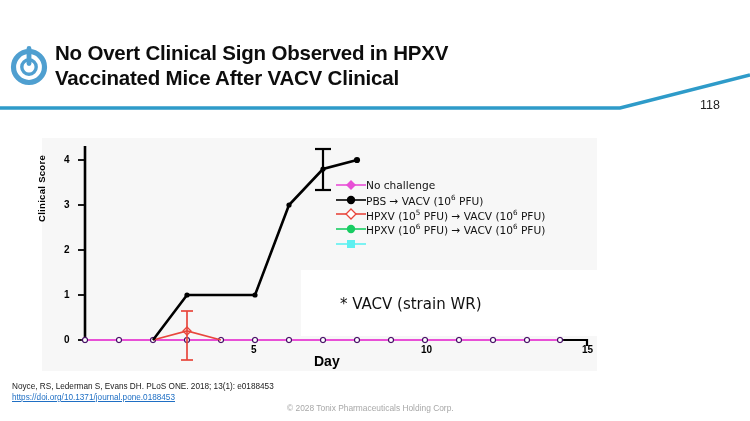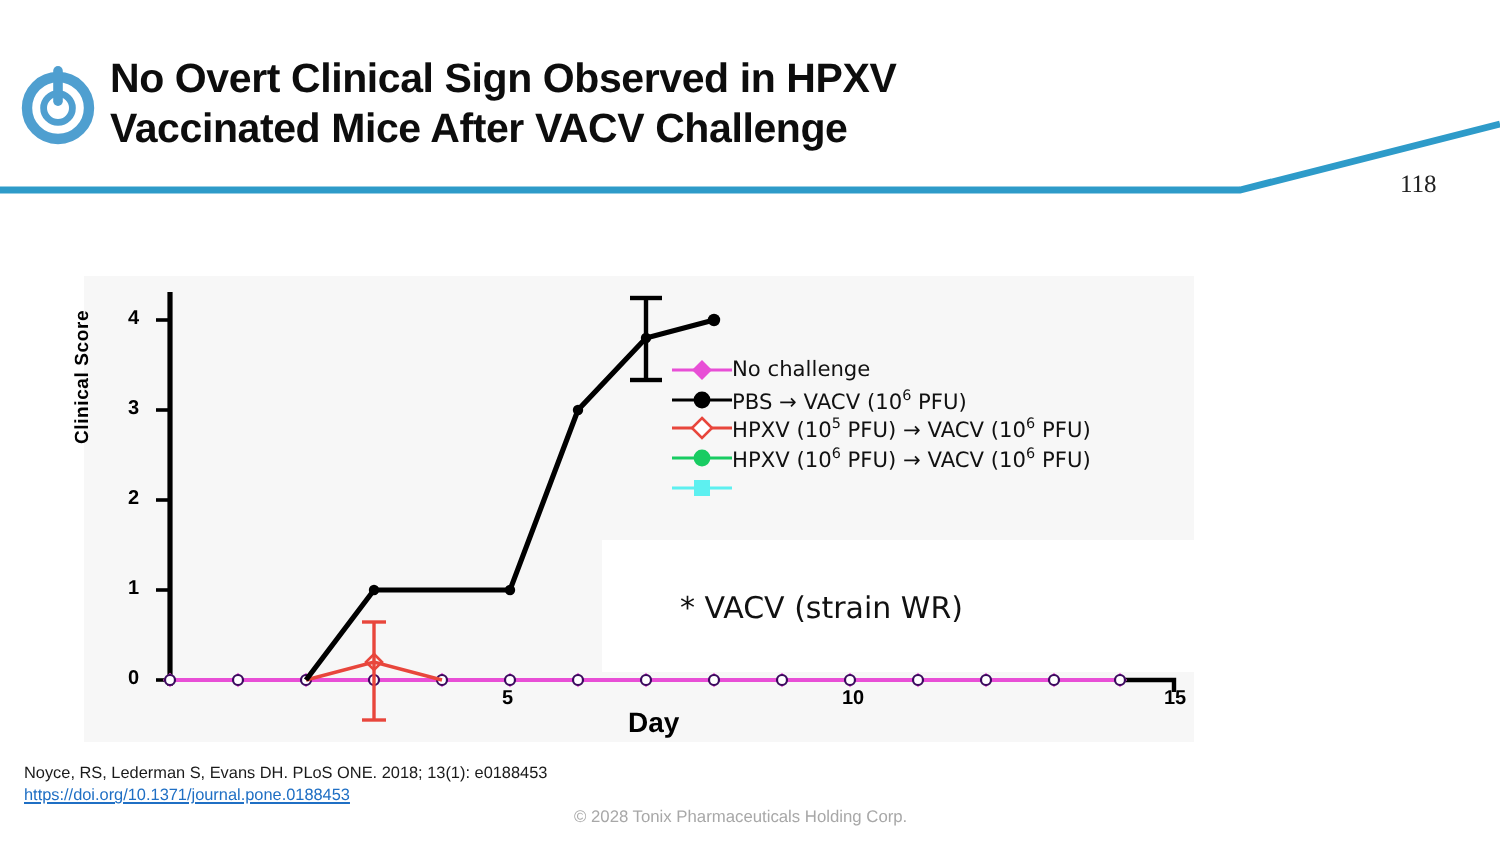--- a/index.html
+++ b/index.html
@@ -3,35 +3,35 @@
 <meta charset="utf-8">
 <style>
   html,body{margin:0;padding:0;}
   body{
     width:750px;height:421px;background:#ffffff;
     font-family:"Liberation Sans",sans-serif;
     overflow:hidden;position:relative;
   }
 
   
-  #header{position:absolute;left:0;top:0;width:604px;height:96px;}
+  #header{position:absolute;left:0;top:13px;width:604px;height:96px;}
 
   #logo{position:absolute;left:6px;top:28px;width:46px;height:46px;}
 
   #slide-title{
     position:absolute;left:55px;top:27px;width:520px;
     font-size:20.5px;font-weight:bold;color:#0d0d0d;
     line-height:25px;letter-spacing:-0.2px;
   }
 
   #header-rule{position:absolute;left:0;top:60px;width:750px;height:40px;}
 
   #page-number{
     position:absolute;left:700px;top:85px;
-    font-size:12.5px;color:#222;font-family:Liberation Serif, serif;
+    font-size:12.5px;color:#222;font-family:Liberation Sans, sans-serif;
   }
 
   
   #chart-card{
     position:absolute;left:42px;top:138px;width:555px;height:233px;
     background:#f7f7f7;
   }
 
   #plot-svg{position:absolute;left:0;top:0;}
 
@@ -89,21 +89,21 @@
   <div id="logo">
     <svg width="46" height="46" viewBox="0 0 46 46">
       <circle cx="23" cy="26" r="15.5" fill="none" stroke="#4f9fd0" stroke-width="5.2"></circle>
       <circle cx="23" cy="26" r="7.2" fill="none" stroke="#4f9fd0" stroke-width="3.4"></circle>
       <rect x="20.6" y="5" width="4.8" height="20" rx="2.4" fill="#4f9fd0"></rect>
     </svg>
   </div>
 
   <div id="slide-title">
     <div>No Overt Clinical Sign Observed in HPXV</div>
-    <div>Vaccinated Mice After VACV Challenge</div>
+    <div>Vaccinated Mice After VACV Clinical</div>
   </div>
 
   <div id="header-rule">
     <svg width="750" height="40" viewBox="0 0 750 40">
       <polyline points="0,35 620,35 750,2" fill="none" stroke="#2e9bc9" stroke-width="3.4"></polyline>
     </svg>
   </div>
 
   <div id="page-number">118</div>
 </div>

